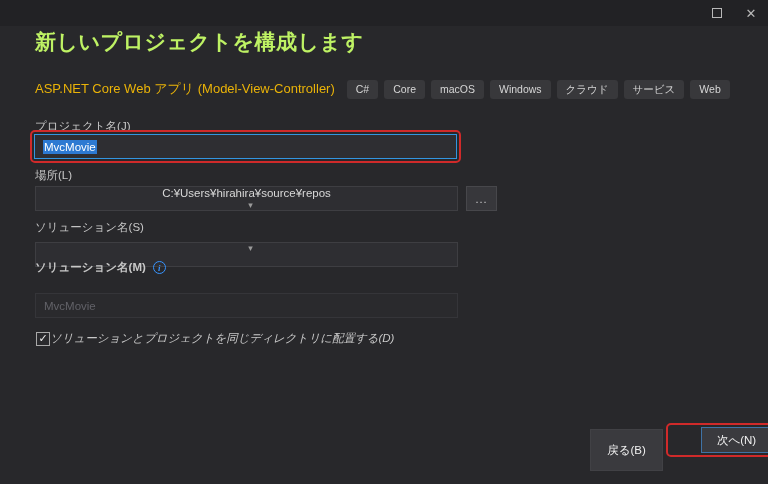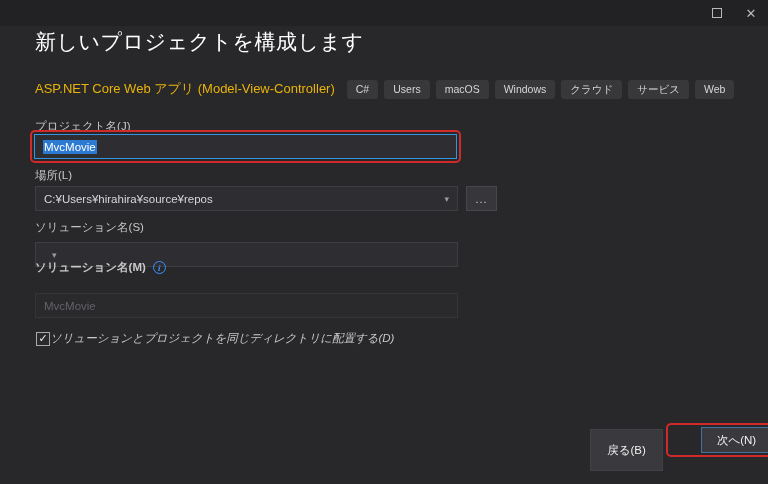--- a/index.html
+++ b/index.html
@@ -28,21 +28,21 @@
   }
   .maxbox {
     width: 10px; height: 10px;
     border: 1px solid #b8b8b8;
     display: inline-block;
   }
   .closeglyph { font-size: 13px; line-height: 1; }
   
   .dlg-title {
     position: absolute; left: 35px; top: 28px;
-    font-size: 21px; font-weight: 400; color: #ffffff;
+    font-size: 21px; font-weight: 700; color: #bef264;
     letter-spacing: 0.5px;
   }
   .subtitle-row {
     position: absolute; left: 35px; top: 80px;
     display: flex; align-items: center;
   }
   .project-type {
     font-size: 13px; color: #eab308; margin-right: 12px; white-space: nowrap;
   }
   .tag {
@@ -72,21 +72,21 @@
   }
   .ring-input { left: 30px; top: 130px; width: 431px; }
   .ring-input .textbox {
     width: 423px;
     border: 1px solid #3295e0;
   }
   .selection {
     background: #2d7ad2; color: #ffffff;
     padding: 1px 1px;
   }
-  .combo { position: absolute; left: 35px; width: 423px; justify-content: space-between; }
+  .combo { position: absolute; left: 35px; width: 423px; justify-content: space-between; flex-direction: column; }
   .combo-loc { top: 186px; }
   .combo-sol { top: 242px; }
   .caret { color: #9a9a9a; font-size: 9px; margin-left: 8px; }
   .browse-btn {
     position: absolute; left: 466px; top: 186px;
     width: 31px; height: 25px;
     background: #37373b; border: 1px solid #47474b;
     color: #cfcfcf; font-size: 11px; letter-spacing: 1px;
     display: flex; align-items: center; justify-content: center;
     cursor: default;
@@ -153,21 +153,21 @@
     <div class="winbtn">
       <span class="closeglyph">✕</span>
     </div>
   </div>
 
   <div class="dlg-title">新しいプロジェクトを構成します</div>
 
   <div class="subtitle-row">
     <span class="project-type">ASP.NET Core Web アプリ (Model-View-Controller)</span>
     <span class="tag">C#</span>
-    <span class="tag">Users</span>
+    <span class="tag">Core</span>
     <span class="tag">macOS</span>
     <span class="tag">Windows</span>
     <span class="tag">クラウド</span>
     <span class="tag">サービス</span>
     <span class="tag">Web</span>
   </div>
 
   <div class="field-label" style="top:119px">プロジェクト名(J)</div>
   <div class="annotation-ring ring-input">
     <div class="textbox">

